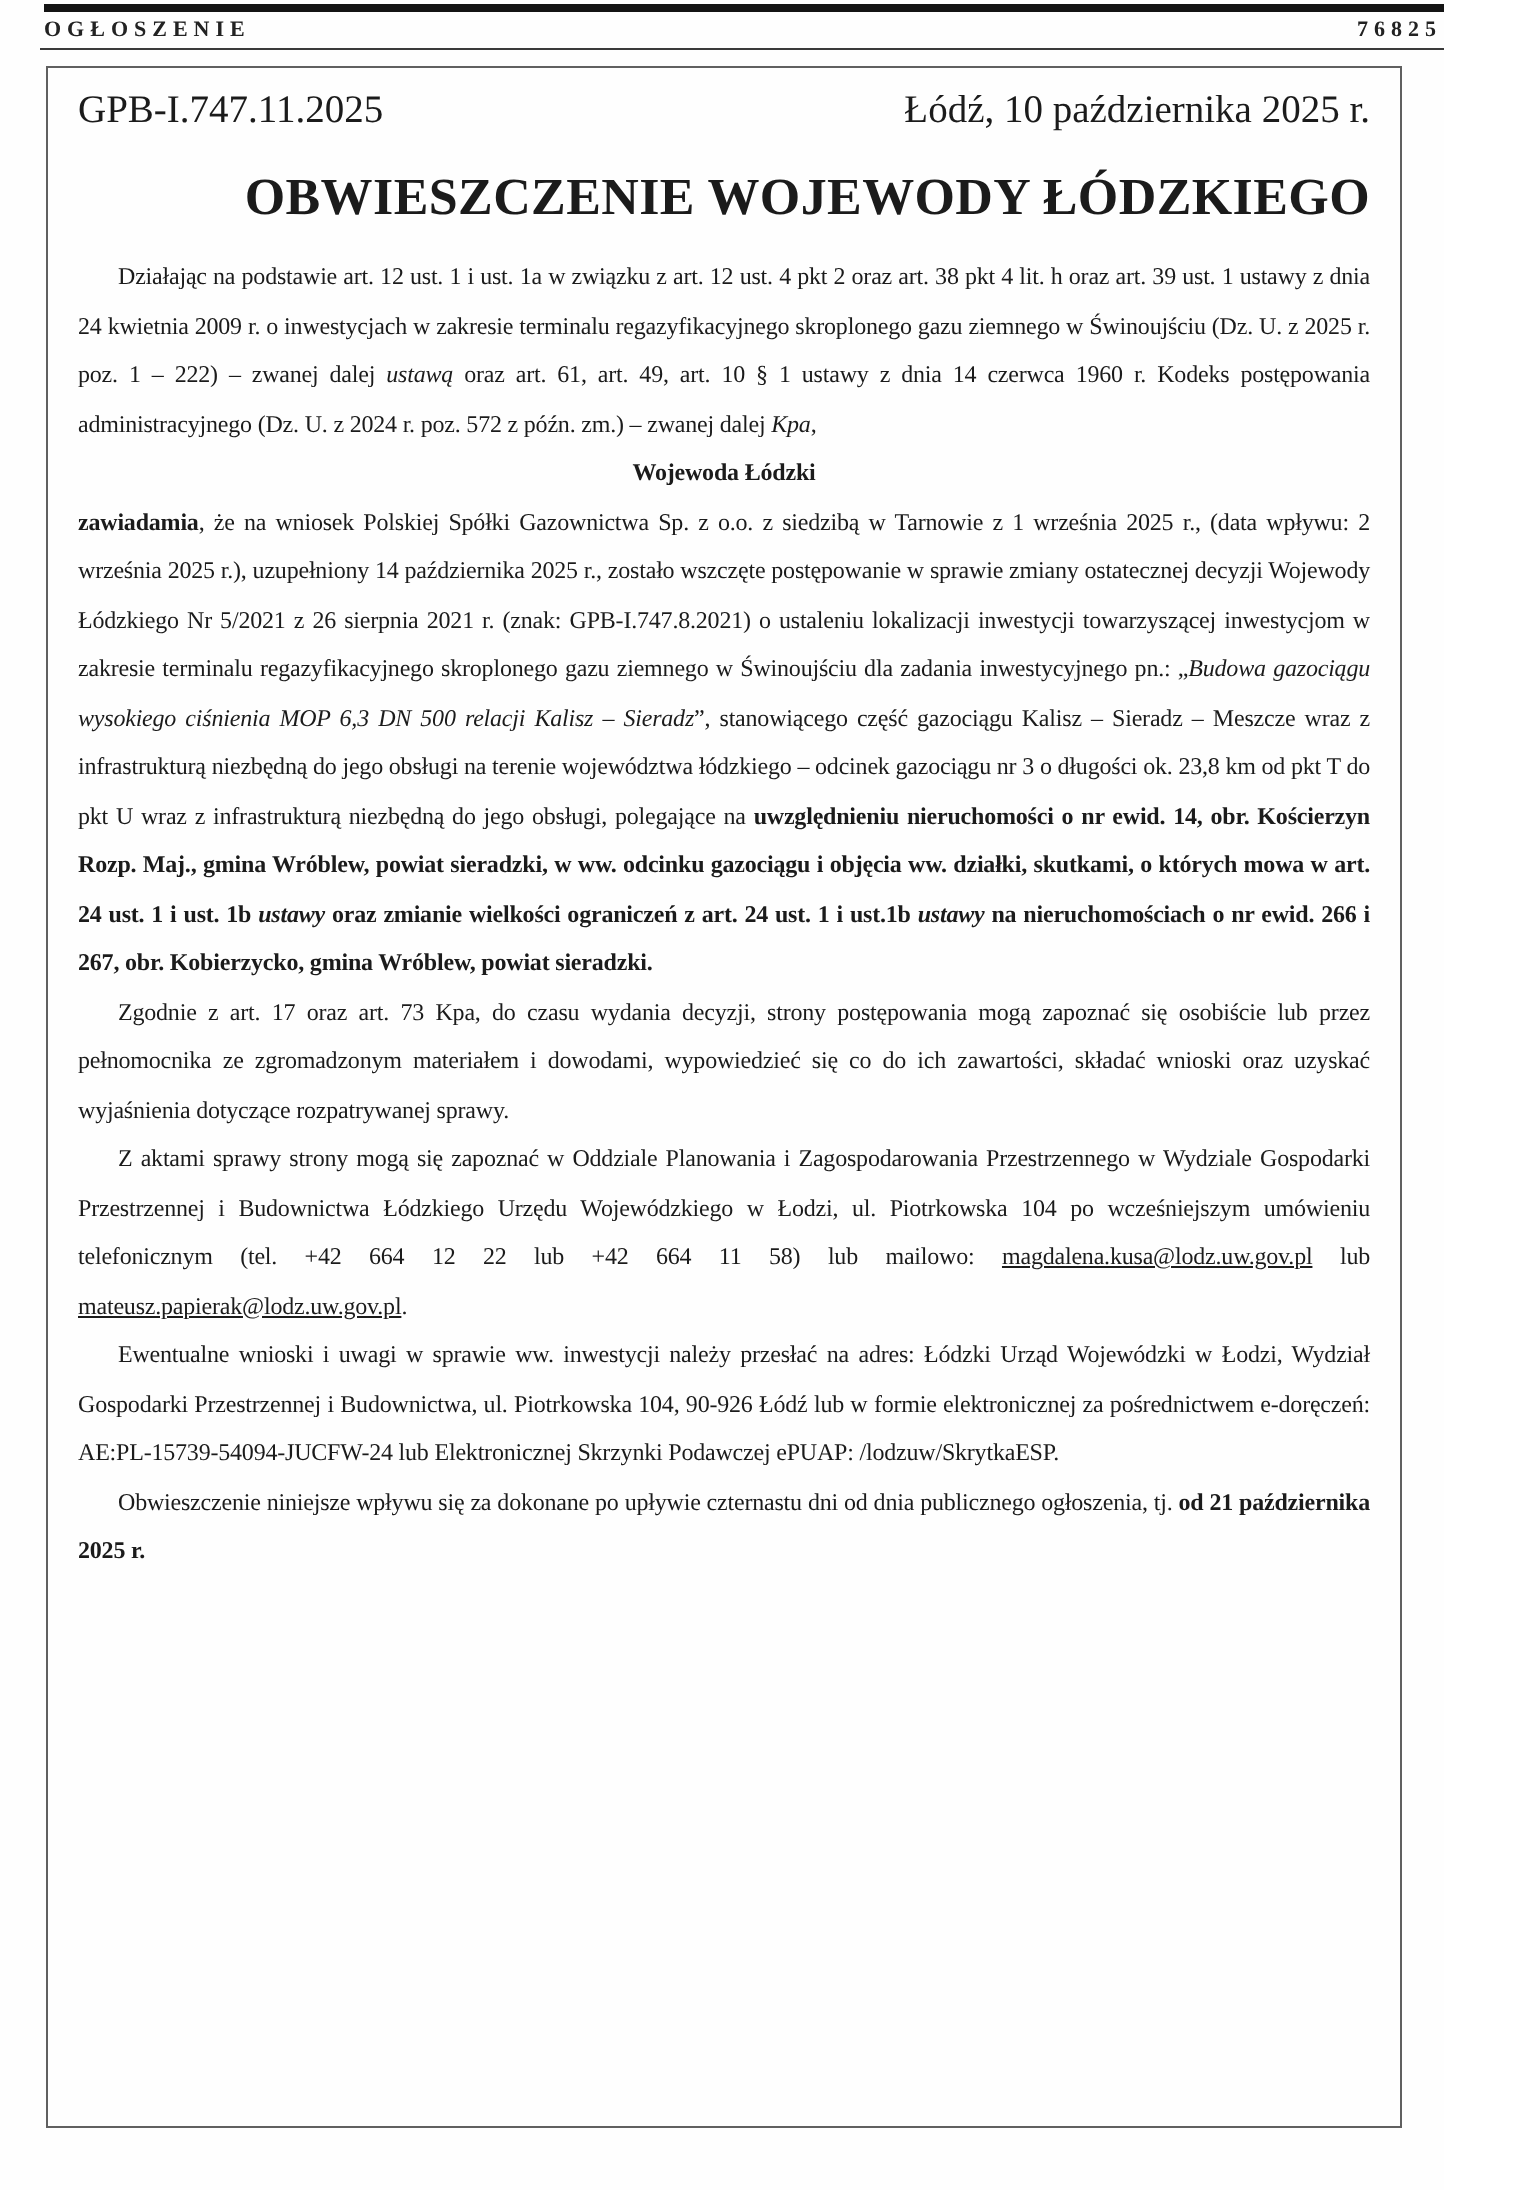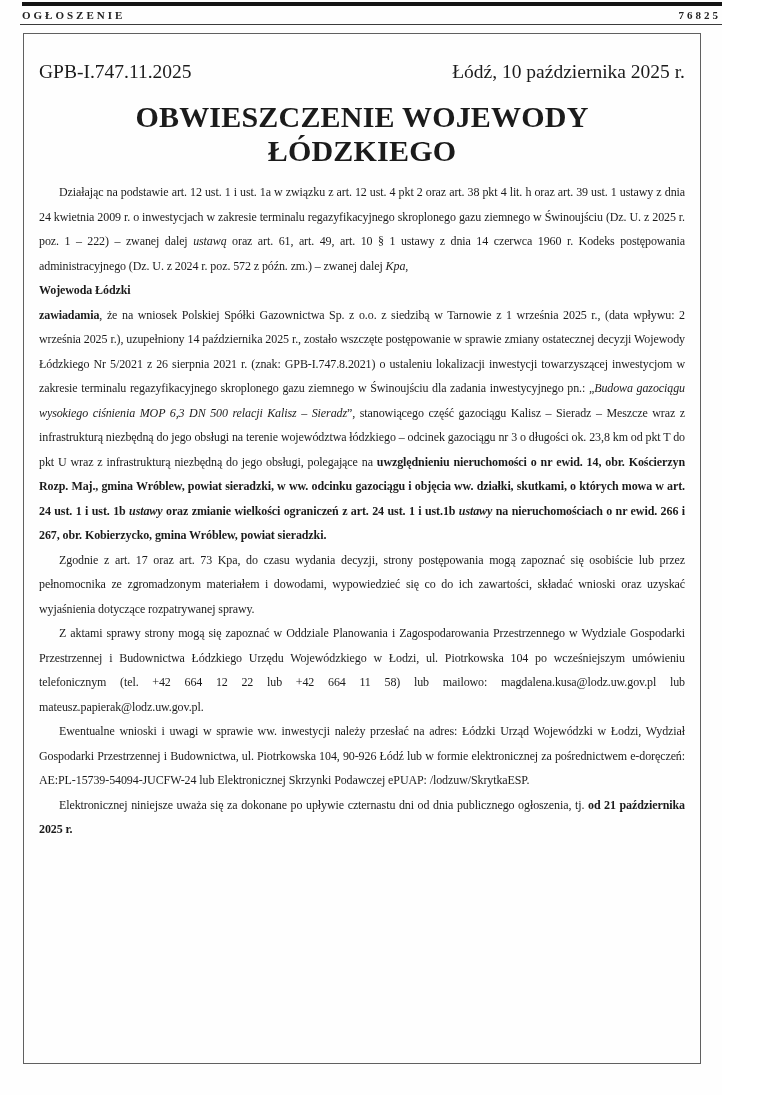--- a/index.html
+++ b/index.html
@@ -43,44 +43,44 @@
     border: 1px solid #606060;
     min-height: 1031px;
     padding: 8px 15px 16px 15px;
   }
   .ref-row {
     display: flex;
     justify-content: space-between;
     align-items: flex-start;
     font-size: 19.5px;
     line-height: 24px;
-    margin-top: 18px;
+    margin-top: 2px;
     gap: 20px;
   }
   .ref-left div { white-space: nowrap; }
   .ref-right { white-space: nowrap; }
   .title {
     margin: 16px 0 12px 0;
-    text-align: center;
-    font-size: 30px;
+    text-align: right;
+    font-size: 26px;
     font-weight: bold;
     letter-spacing: 0.2px;
   }
   .doc-body p.para {
     margin: 0;
     font-size: 12px;
     line-height: 24.5px;
     text-align: justify;
     letter-spacing: -0.1px;
   }
   .doc-body p.para.indent { text-indent: 20px; }
-  .doc-body p.para.center { }
+  .doc-body p.para.center { text-align: center; }
   .bold { font-weight: bold; }
   .italic { font-style: italic; }
-  .underline { }
+  .underline { text-decoration: underline; }
 </style>
 </head>
 <body>
 
 <div class="page">
 
   <div class="top-bar"></div>
 
   <div class="kicker-row">
     <span>OGŁOSZENIE</span>
@@ -100,18 +100,18 @@
 
     <h1 class="title">OBWIESZCZENIE WOJEWODY ŁÓDZKIEGO</h1>
 
     <div class="doc-body" id="doc-body">
         <p class="para indent"><span>Działając na podstawie art. 12 ust. 1 i ust. 1a w związku z art. 12 ust. 4 pkt 2 oraz art. 38 pkt 4 lit. h oraz art. 39 ust. 1 ustawy z dnia 24 kwietnia 2009 r. o inwestycjach w zakresie terminalu regazyfikacyjnego skroplonego gazu ziemnego w Świnoujściu (Dz. U. z 2025 r. poz. 1 – 222) – zwanej dalej </span><span class="italic">ustawą</span><span> oraz art. 61, art. 49, art. 10 § 1 ustawy z dnia 14 czerwca 1960 r. Kodeks postępowania administracyjnego (Dz. U. z 2024 r. poz. 572 z późn. zm.) – zwanej dalej </span><span class="italic">Kpa</span><span>,</span></p>
         <p class="para center"><span class="bold">Wojewoda Łódzki</span></p>
         <p class="para"><span class="bold">zawiadamia</span><span>, że na wniosek Polskiej Spółki Gazownictwa Sp. z o.o. z siedzibą w Tarnowie z 1 września 2025 r., (data wpływu: 2 września 2025 r.), uzupełniony 14 października 2025 r., zostało wszczęte postępowanie w sprawie zmiany ostatecznej decyzji Wojewody Łódzkiego Nr 5/2021 z 26 sierpnia 2021 r. (znak: GPB-I.747.8.2021) o ustaleniu lokalizacji inwestycji towarzyszącej inwestycjom w zakresie terminalu regazyfikacyjnego skroplonego gazu ziemnego w Świnoujściu dla zadania inwestycyjnego pn.: „</span><span class="italic">Budowa gazociągu wysokiego ciśnienia MOP 6,3 DN 500 relacji Kalisz – Sieradz</span><span>”, stanowiącego część gazociągu Kalisz – Sieradz – Meszcze wraz z infrastrukturą niezbędną do jego obsługi na terenie województwa łódzkiego – odcinek gazociągu nr 3 o długości ok. 23,8 km od pkt T do pkt U wraz z infrastrukturą niezbędną do jego obsługi, polegające na </span><span class="bold">uwzględnieniu nieruchomości o nr ewid. 14, obr. Kościerzyn Rozp. Maj., gmina Wróblew, powiat sieradzki, w ww. odcinku gazociągu i objęcia ww. działki, skutkami, o których mowa w art. 24 ust. 1 i ust. 1b </span><span class="bold italic">ustawy</span><span class="bold"> oraz zmianie wielkości ograniczeń z art. 24 ust. 1 i ust.1b </span><span class="bold italic">ustawy</span><span class="bold"> na nieruchomościach o nr ewid. 266 i 267, obr. Kobierzycko, gmina Wróblew, powiat sieradzki.</span></p>
         <p class="para indent"><span>Zgodnie z art. 17 oraz art. 73 Kpa, do czasu wydania decyzji, strony postępowania mogą zapoznać się osobiście lub przez pełnomocnika ze zgromadzonym materiałem i dowodami, wypowiedzieć się co do ich zawartości, składać wnioski oraz uzyskać wyjaśnienia dotyczące rozpatrywanej sprawy.</span></p>
         <p class="para indent"><span>Z aktami sprawy strony mogą się zapoznać w Oddziale Planowania i Zagospodarowania Przestrzennego w Wydziale Gospodarki Przestrzennej i Budownictwa Łódzkiego Urzędu Wojewódzkiego w Łodzi, ul. Piotrkowska 104 po wcześniejszym umówieniu telefonicznym (tel. +42 664 12 22 lub +42 664 11 58) lub mailowo: </span><span class="underline">magdalena.kusa@lodz.uw.gov.pl</span><span> lub </span><span class="underline">mateusz.papierak@lodz.uw.gov.pl</span><span>.</span></p>
         <p class="para indent"><span>Ewentualne wnioski i uwagi w sprawie ww. inwestycji należy przesłać na adres: Łódzki Urząd Wojewódzki w Łodzi, Wydział Gospodarki Przestrzennej i Budownictwa, ul. Piotrkowska 104, 90-926 Łódź lub w formie elektronicznej za pośrednictwem e-doręczeń: AE:PL-15739-54094-JUCFW-24 lub Elektronicznej Skrzynki Podawczej ePUAP: /lodzuw/SkrytkaESP.</span></p>
-        <p class="para indent"><span>Elektronicznej niniejsze uważa się za dokonane po upływie czternastu dni od dnia publicznego ogłoszenia, tj. </span><span class="bold">od 21 października 2025 r.</span></p>
+        <p class="para indent"><span>Obwieszczenie niniejsze wpływu się za dokonane po upływie czternastu dni od dnia publicznego ogłoszenia, tj. </span><span class="bold">od 21 października 2025 r.</span></p>
       </div>
 
   </div>
 
 </div>
 
 </body></html>

